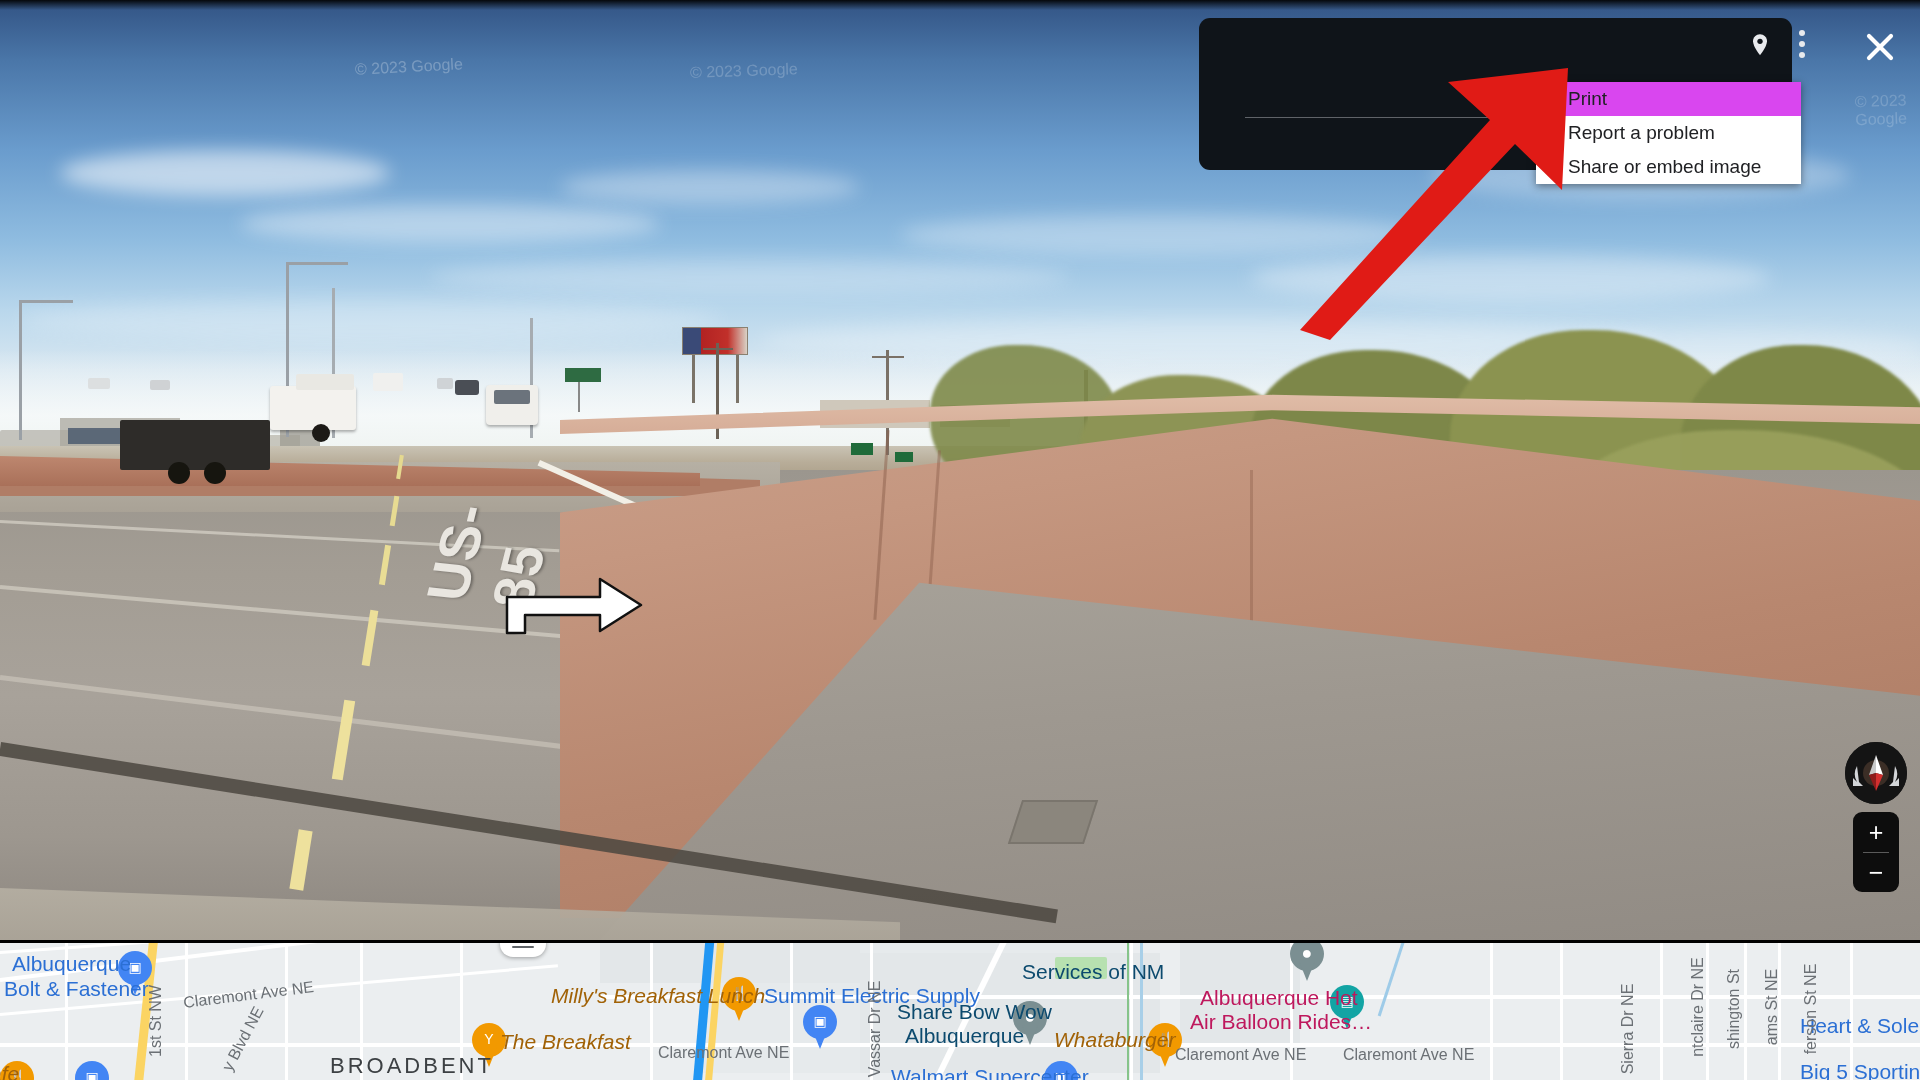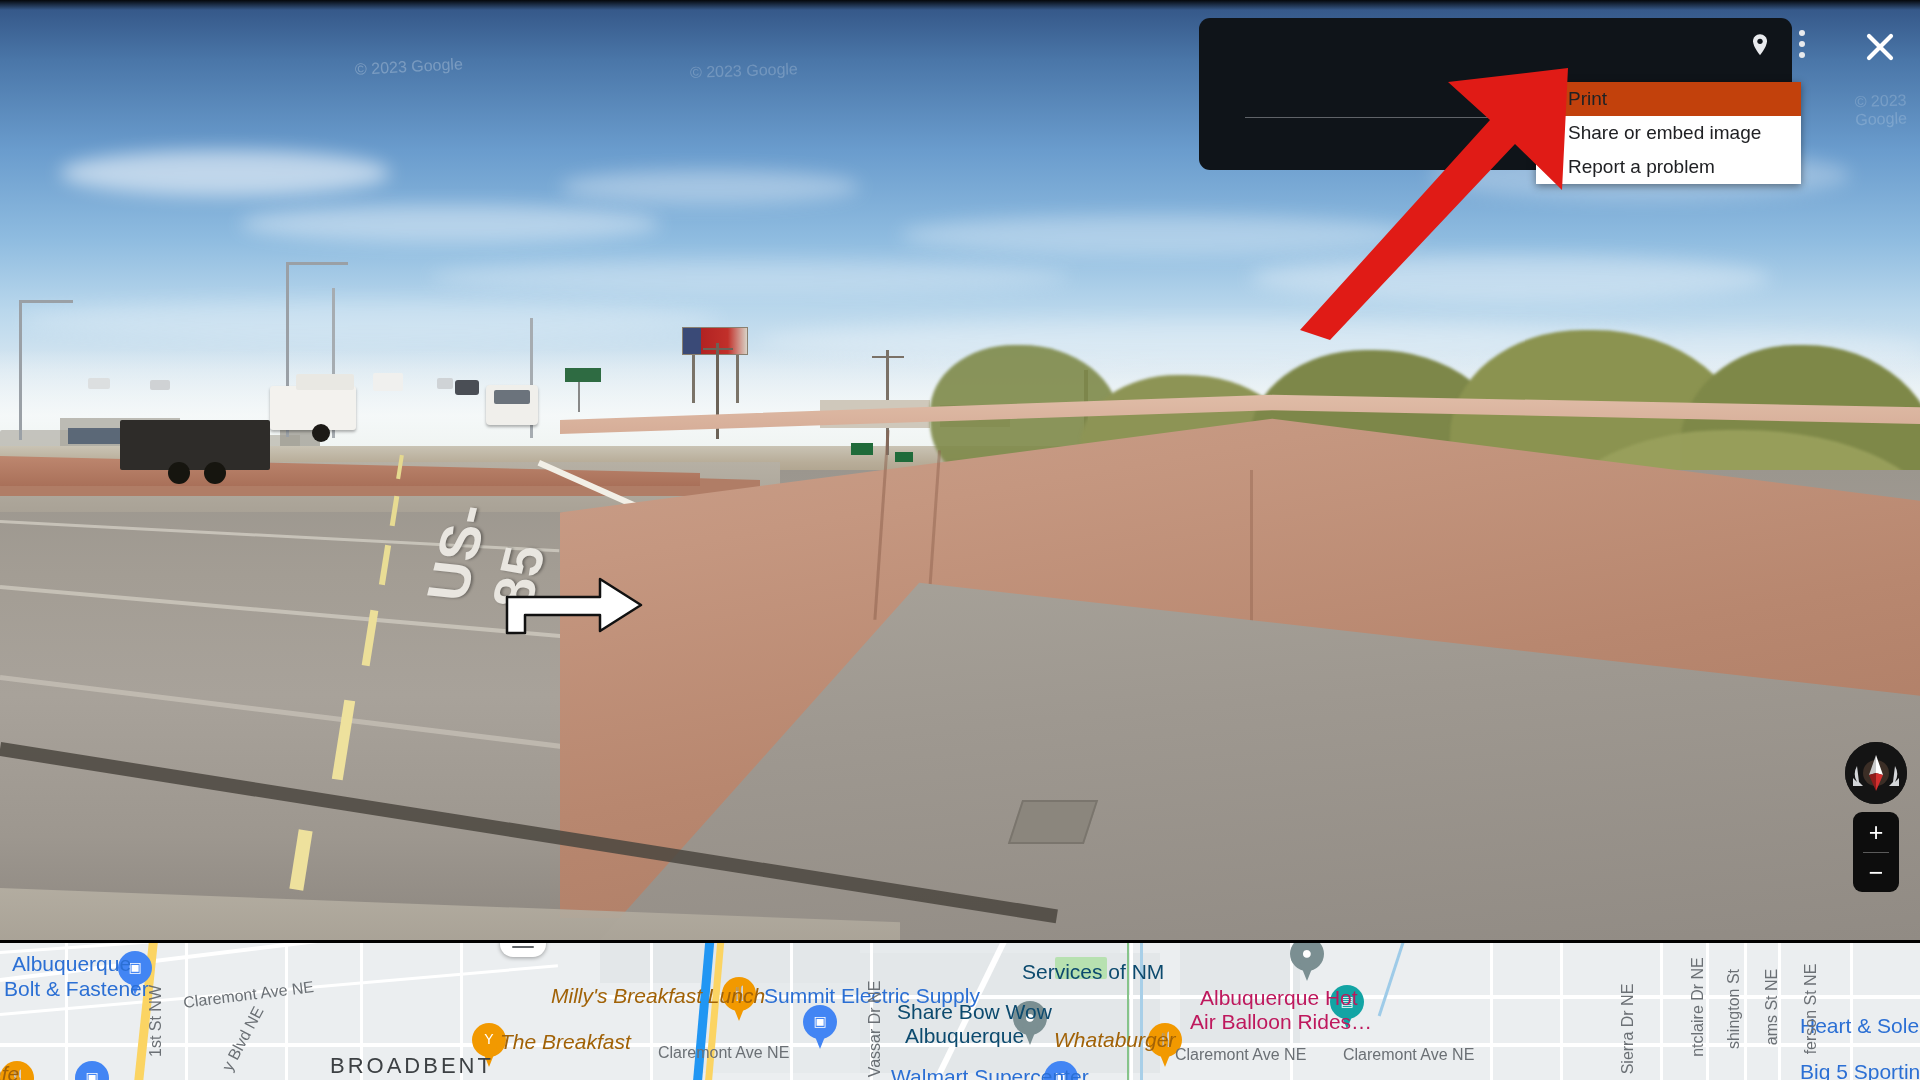--- a/index.html
+++ b/index.html
@@ -87,21 +87,21 @@
   .ic-dots { position:absolute; left:1790px; top:30px; width:24px; height:30px; z-index:42;}
   .ic-dots span { position:absolute; left:9px; width:6px; height:6px; border-radius:50%;
      background:#e8eaed; }
   .closebtn { position:absolute; left:1853px; top:20px; width:54px; height:54px; z-index:42;}
 
   
   #menu { position:absolute; left:1536px; top:82px; width:265px; height:102px;
      background:#fff; box-shadow:0 2px 8px rgba(0,0,0,.45); z-index:60; }
   .mi { position:relative; height:34px; line-height:34px; padding-left:32px;
      font-size:19px; color:#202124; white-space:nowrap; }
-  .mi.sel { background:#c2410c; }
+  .mi.sel { background:#d946ef; }
 
   
   #redarrow { position:absolute; left:1300px; top:40px; width:320px; height:300px;
      z-index:70; pointer-events:none; }
 
   
   #compass { position:absolute; left:1845px; top:742px; width:62px; height:62px;
      border-radius:50%; background:#1a1a1a; z-index:50; }
   #zoomctl { position:absolute; left:1853px; top:812px; width:46px; height:80px;
      background:#0d0d0d; border-radius:9px; z-index:50; }
@@ -310,22 +310,22 @@
       <span style="top:22px;"></span>
   </div>
   <div class="closebtn">
     <svg width="54" height="54" viewBox="0 0 54 54">
       <path d="M16 16 L38 38 M38 16 L16 38" stroke="#ffffff" stroke-width="4.2" stroke-linecap="round"></path>
     </svg>
   </div>
 
   <div id="menu">
     <div class="mi sel">Print</div>
+    <div class="mi">Report a problem</div>
     <div class="mi">Share or embed image</div>
-    <div class="mi">Report a problem</div>
   </div>
 
   <div id="redarrow">
     <svg width="320" height="300" viewBox="0 0 320 300">
       <g fill="#e01b16">
         <path d="M0,290 L30,300 L215,104 L262,150 L268,28 L148,42 L190,80 Z"></path>
       </g>
     </svg>
   </div>
 

